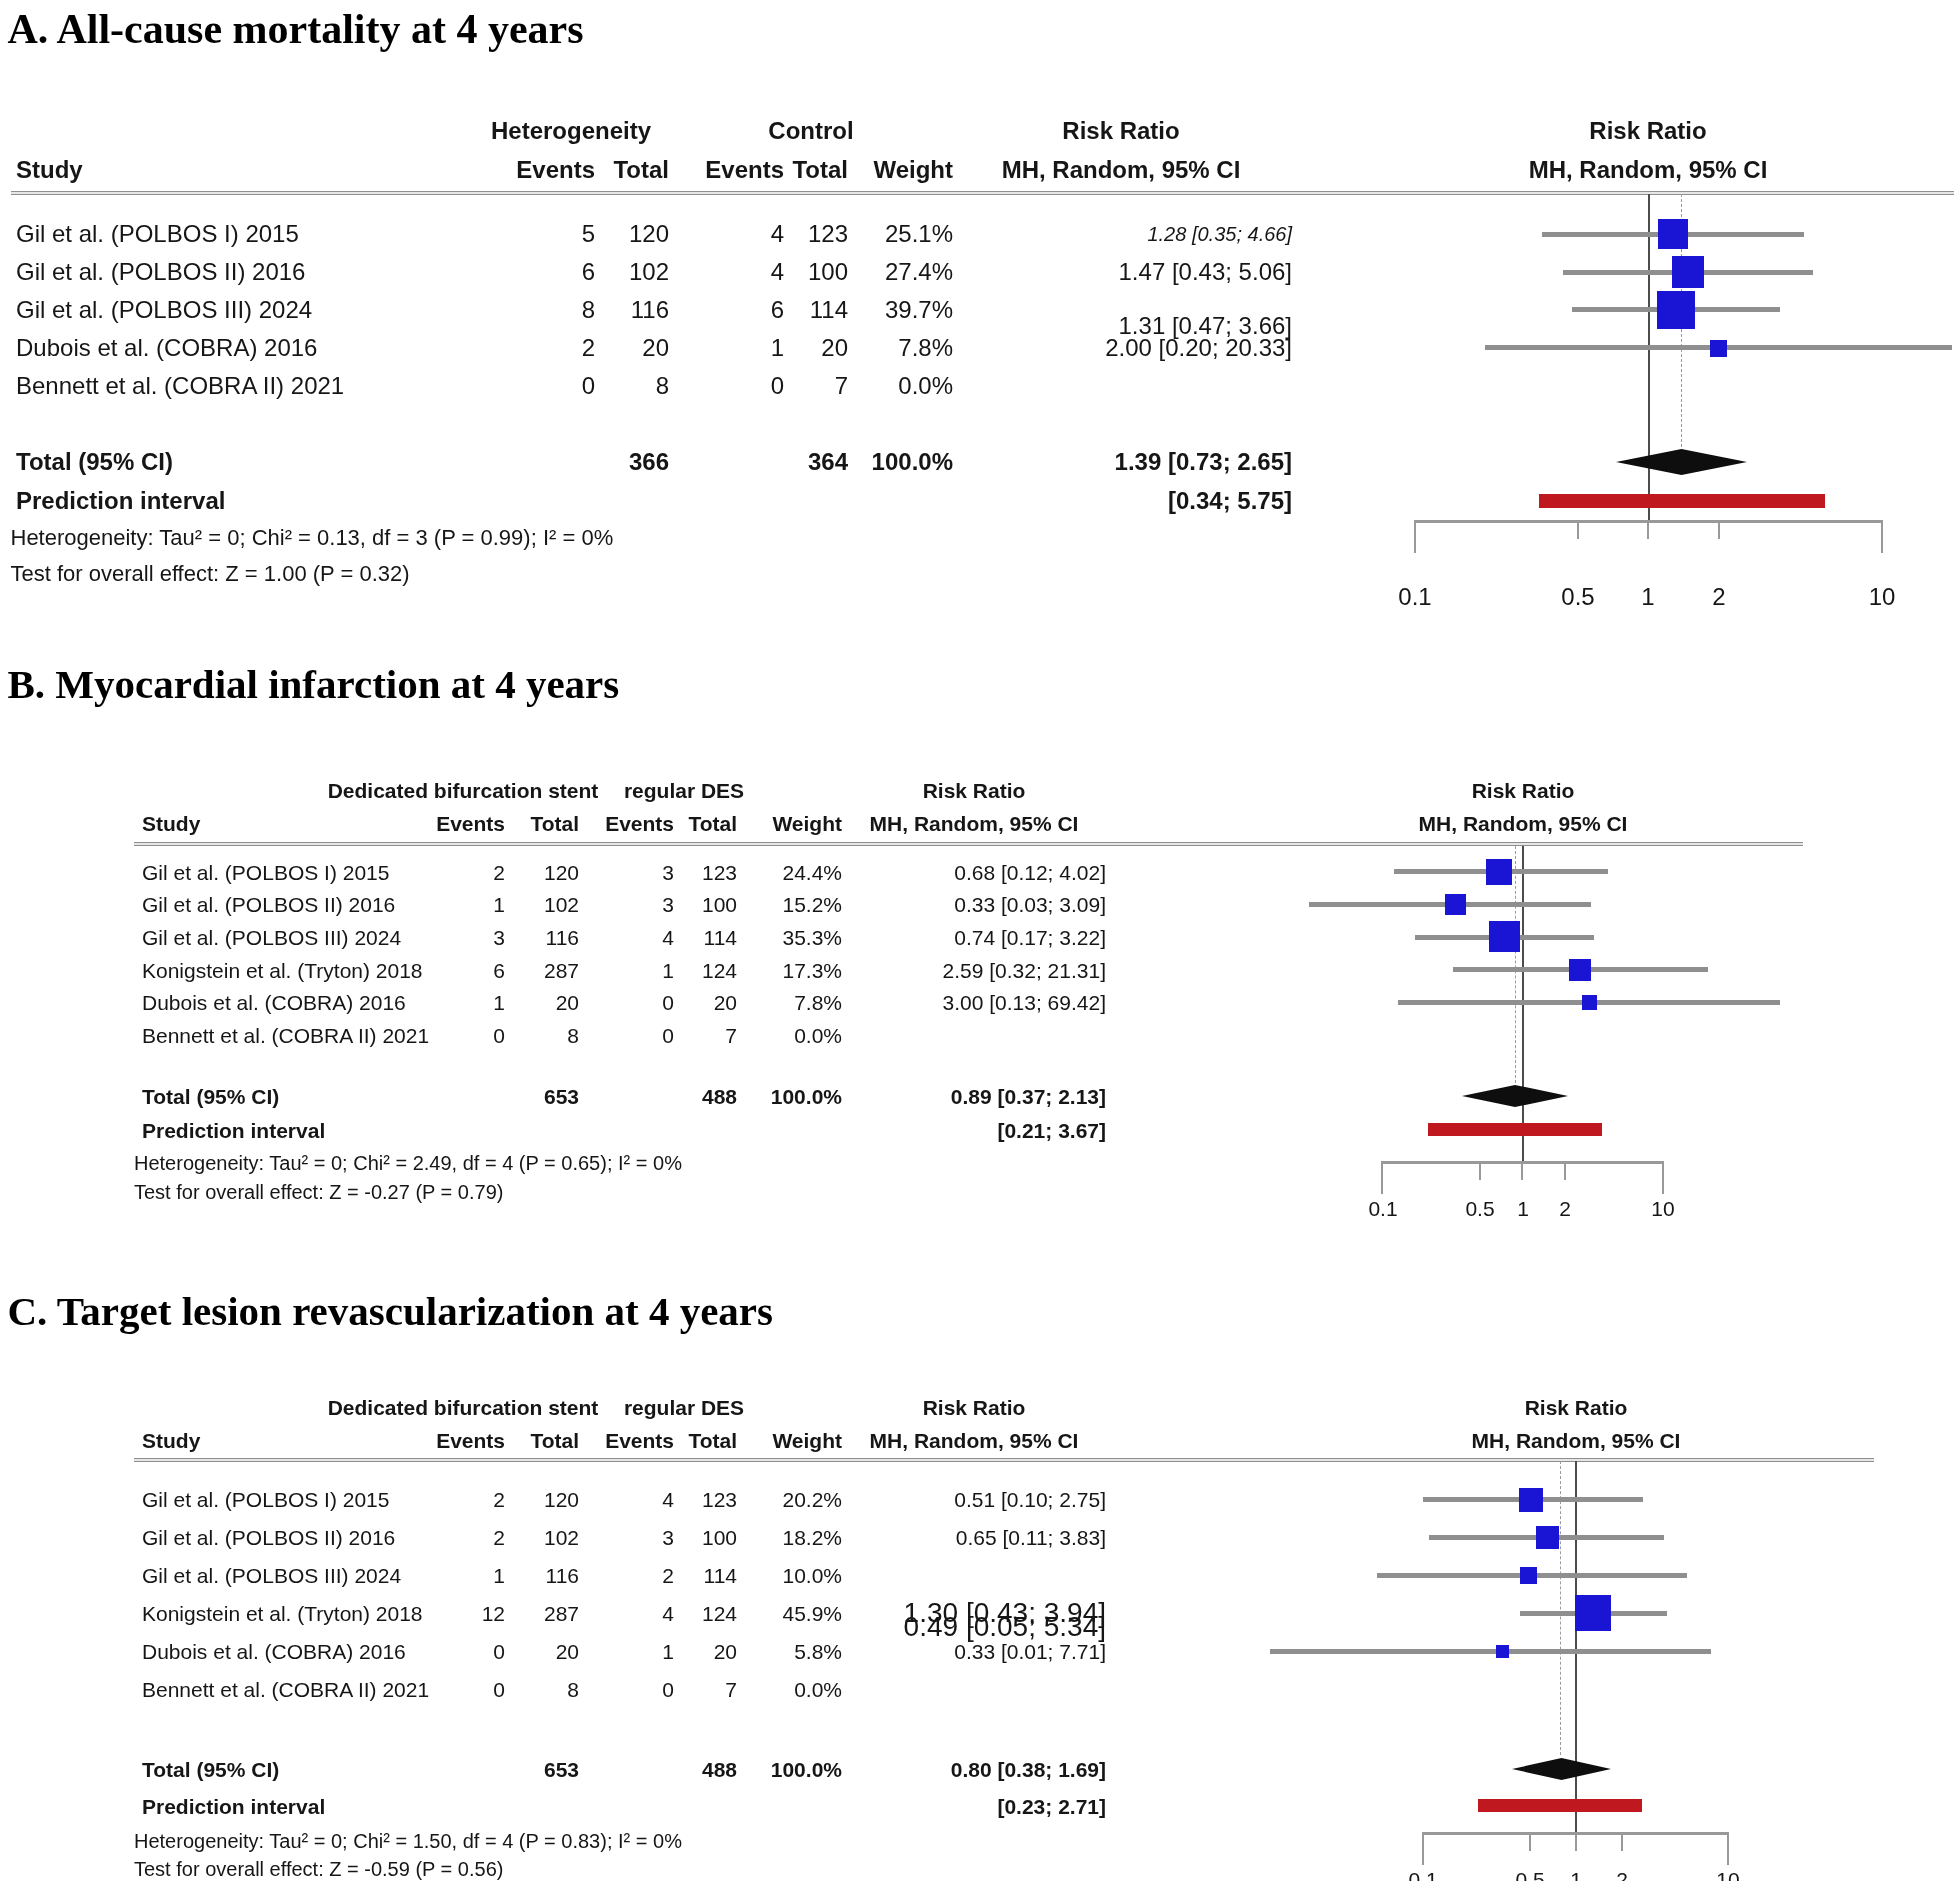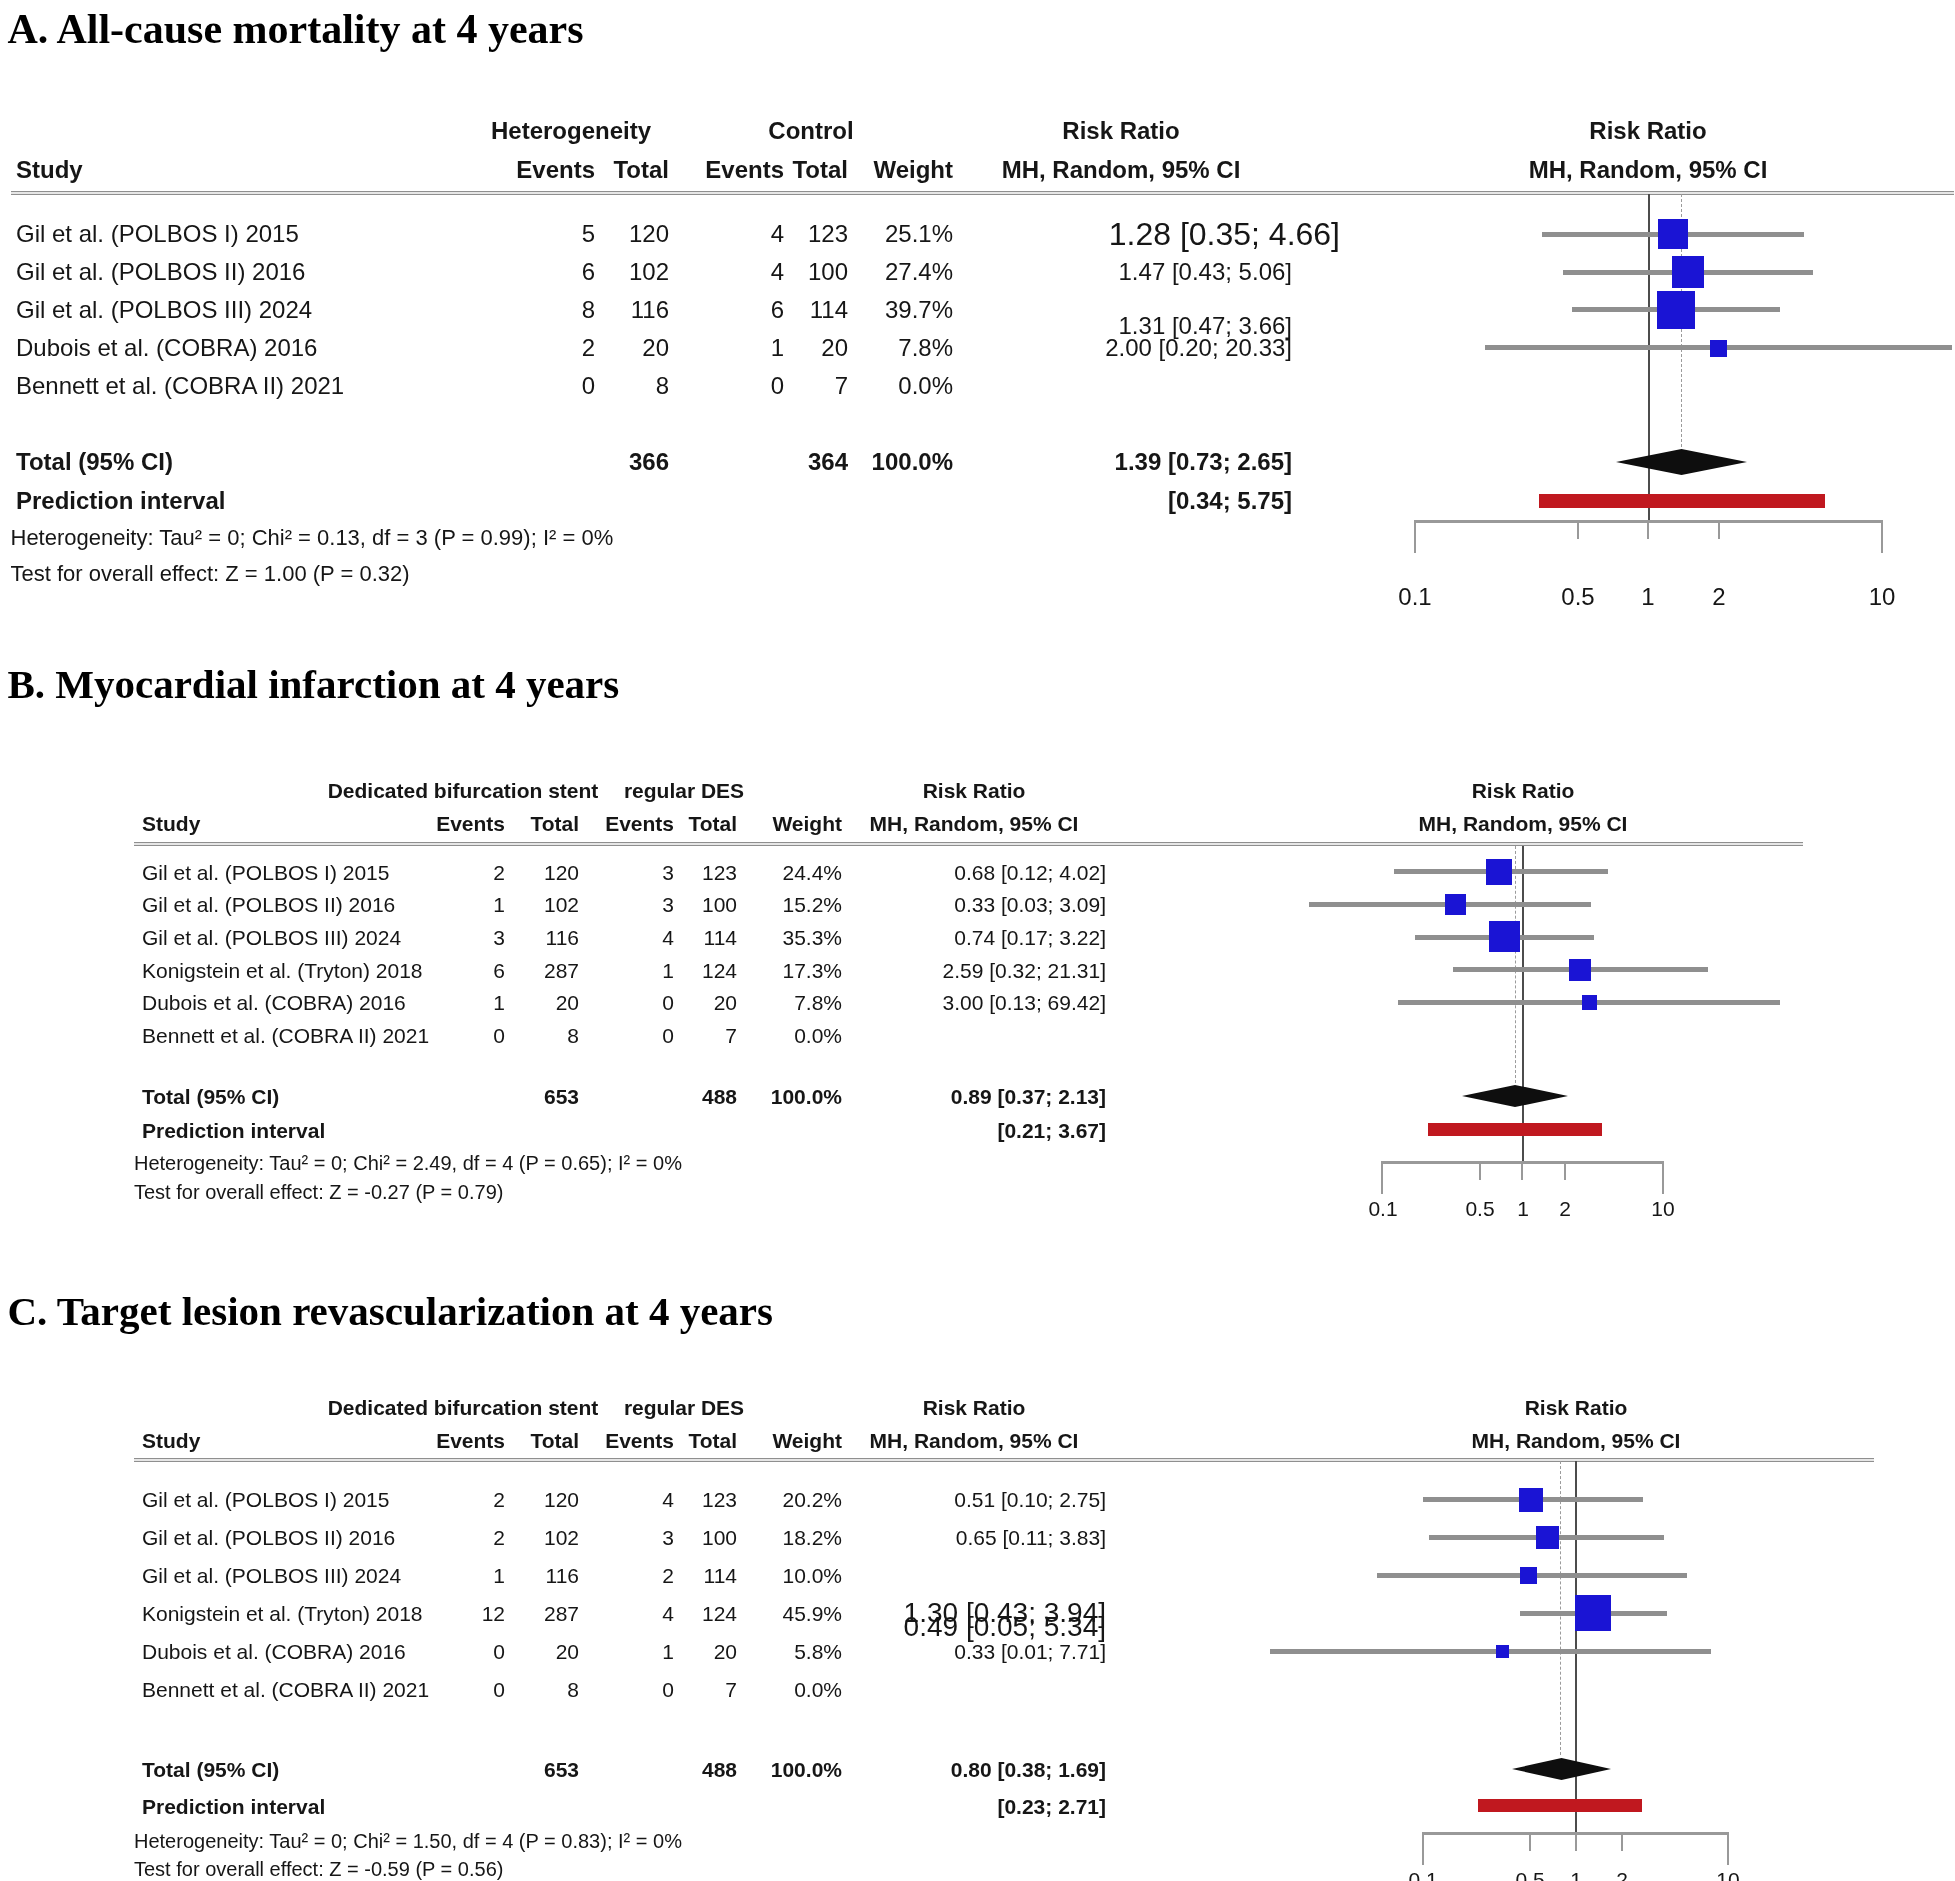--- a/index.html
+++ b/index.html
@@ -52,21 +52,21 @@
   <span class="cell b r" style="left: 1292px; top: 501px; font-size: 24px;">[0.34;  5.75]</span>
   <span class="cell" style="left: 10.5px; top: 538px; font-size: 22px;">Heterogeneity: Tau² = 0; Chi² = 0.13, df = 3 (P = 0.99); I² = 0%</span>
   <span class="cell" style="left: 10.5px; top: 574px; font-size: 22px;">Test for overall effect: Z = 1.00 (P = 0.32)</span>
   <div>
       <span class="cell" style="left: 16px; top: 234px; font-size: 24px;">Gil et al. (POLBOS I) 2015</span>
       <span class="cell r" style="left: 595px; top: 234px; font-size: 24px;">5</span>
       <span class="cell r" style="left: 669px; top: 234px; font-size: 24px;">120</span>
       <span class="cell r" style="left: 784px; top: 234px; font-size: 24px;">4</span>
       <span class="cell r" style="left: 848px; top: 234px; font-size: 24px;">123</span>
       <span class="cell r" style="left: 953px; top: 234px; font-size: 24px;">25.1%</span>
-      <span class="cell r" style="left: 1340px; top: 234px; font-size: 32px;">1.28 [0.35;  4.66]</span>
+      <span class="cell r" style="left: 1292px; top: 234px; font-size: 20px; font-style: italic;">1.28 [0.35;  4.66]</span>
       <span class="cell" style="left: 16px; top: 272px; font-size: 24px;">Gil et al. (POLBOS II) 2016</span>
       <span class="cell r" style="left: 595px; top: 272px; font-size: 24px;">6</span>
       <span class="cell r" style="left: 669px; top: 272px; font-size: 24px;">102</span>
       <span class="cell r" style="left: 784px; top: 272px; font-size: 24px;">4</span>
       <span class="cell r" style="left: 848px; top: 272px; font-size: 24px;">100</span>
       <span class="cell r" style="left: 953px; top: 272px; font-size: 24px;">27.4%</span>
       <span class="cell r" style="left: 1292px; top: 272px; font-size: 24px;">1.47 [0.43;  5.06]</span>
       <span class="cell" style="left: 16px; top: 310px; font-size: 24px;">Gil et al. (POLBOS III) 2024</span>
       <span class="cell r" style="left: 595px; top: 310px; font-size: 24px;">8</span>
       <span class="cell r" style="left: 669px; top: 310px; font-size: 24px;">116</span>

